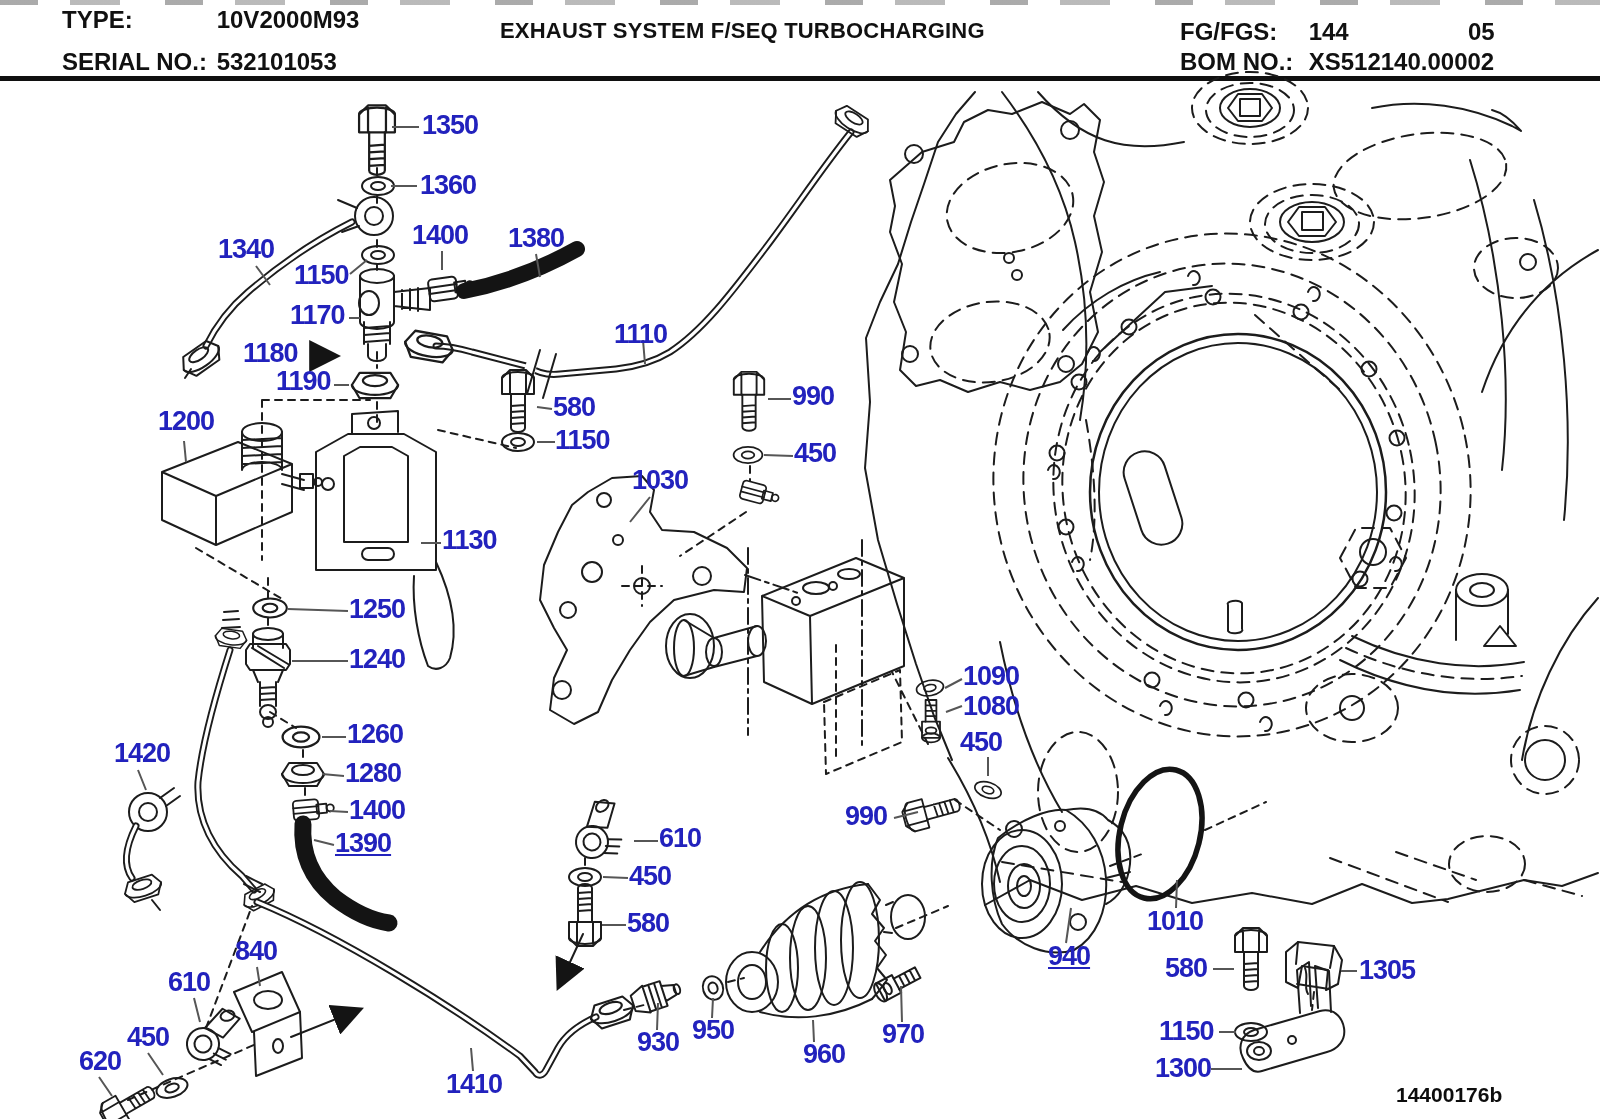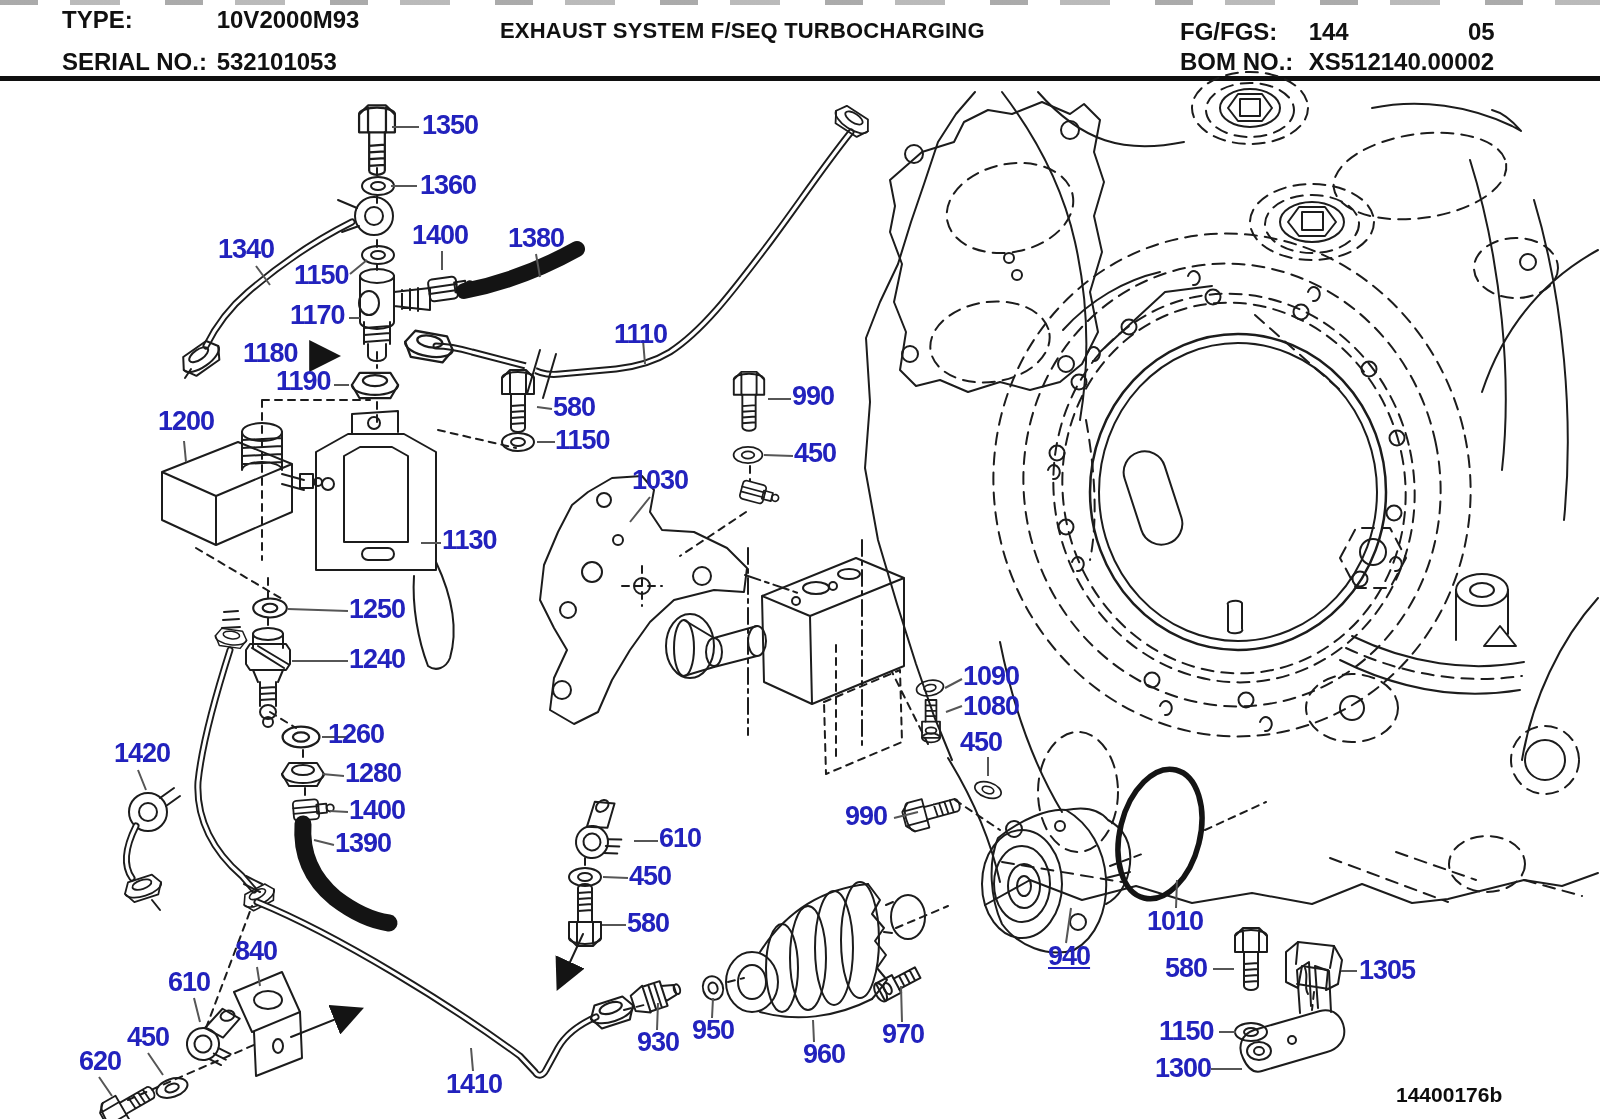--- a/index.html
+++ b/index.html
@@ -432,27 +432,27 @@
     <span class="callout" style="left: 792px; top: 383px;">990</span>
     <span class="callout" style="left: 555px; top: 427px;">1150</span>
     <span class="callout" style="left: 794px; top: 440px;">450</span>
     <span class="callout" style="left: 158px; top: 408px;">1200</span>
     <span class="callout" style="left: 632px; top: 467px;">1030</span>
     <span class="callout" style="left: 442px; top: 527px;">1130</span>
     <span class="callout" style="left: 349px; top: 596px;">1250</span>
     <span class="callout" style="left: 349px; top: 646px;">1240</span>
     <span class="callout" style="left: 963px; top: 663px;">1090</span>
     <span class="callout" style="left: 963px; top: 693px;">1080</span>
-    <span class="callout" style="left: 328px; top: 721px;">1260</span>
+    <span class="callout" style="left: 347px; top: 721px;">1260</span>
     <span class="callout" style="left: 960px; top: 729px;">450</span>
     <span class="callout" style="left: 345px; top: 760px;">1280</span>
     <span class="callout" style="left: 114px; top: 740px;">1420</span>
     <span class="callout" style="left: 349px; top: 797px;">1400</span>
     <span class="callout" style="left: 845px; top: 803px;">990</span>
-    <span class="callout" style="left: 335px; top: 830px;">1390</span>
+    <span class="callout" style="left: 335px; top: 830px; text-decoration: underline;">1390</span>
     <span class="callout" style="left: 659px; top: 825px;">610</span>
     <span class="callout" style="left: 629px; top: 863px;">450</span>
     <span class="callout" style="left: 627px; top: 910px;">580</span>
     <span class="callout" style="left: 235px; top: 938px;">840</span>
     <span class="callout" style="left: 1147px; top: 908px;">1010</span>
     <span class="callout" style="left: 1048px; top: 943px; text-decoration: underline;">940</span>
     <span class="callout" style="left: 1165px; top: 955px;">580</span>
     <span class="callout" style="left: 1359px; top: 957px;">1305</span>
     <span class="callout" style="left: 168px; top: 969px;">610</span>
     <span class="callout" style="left: 127px; top: 1024px;">450</span>

